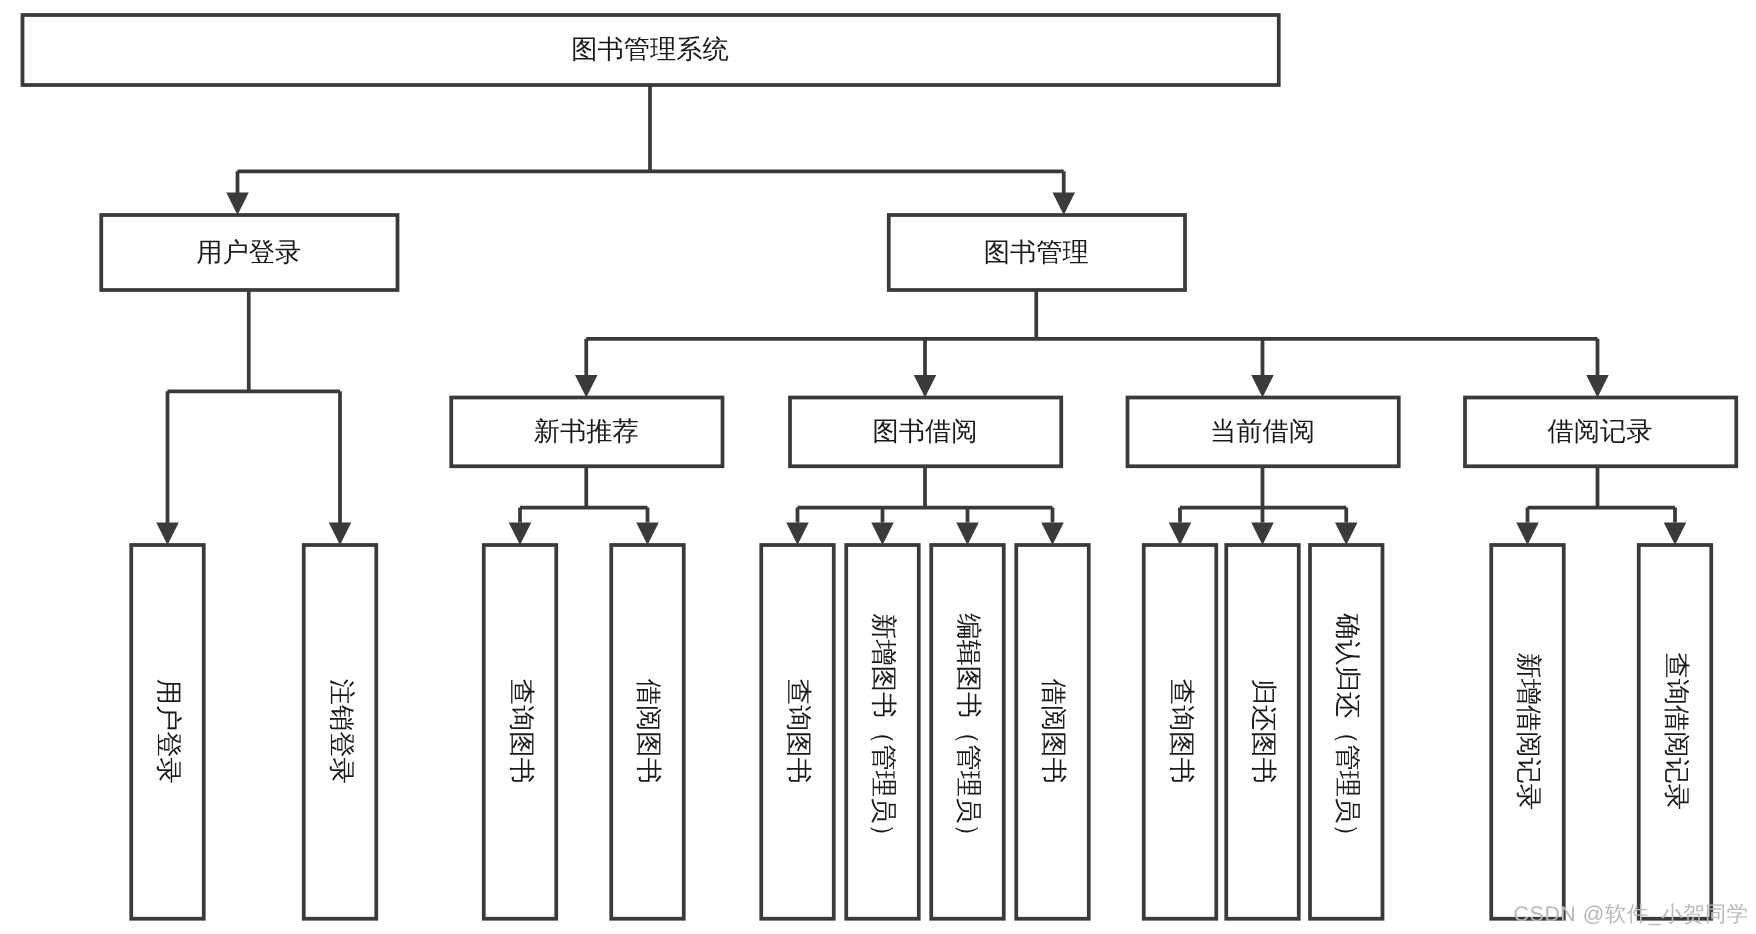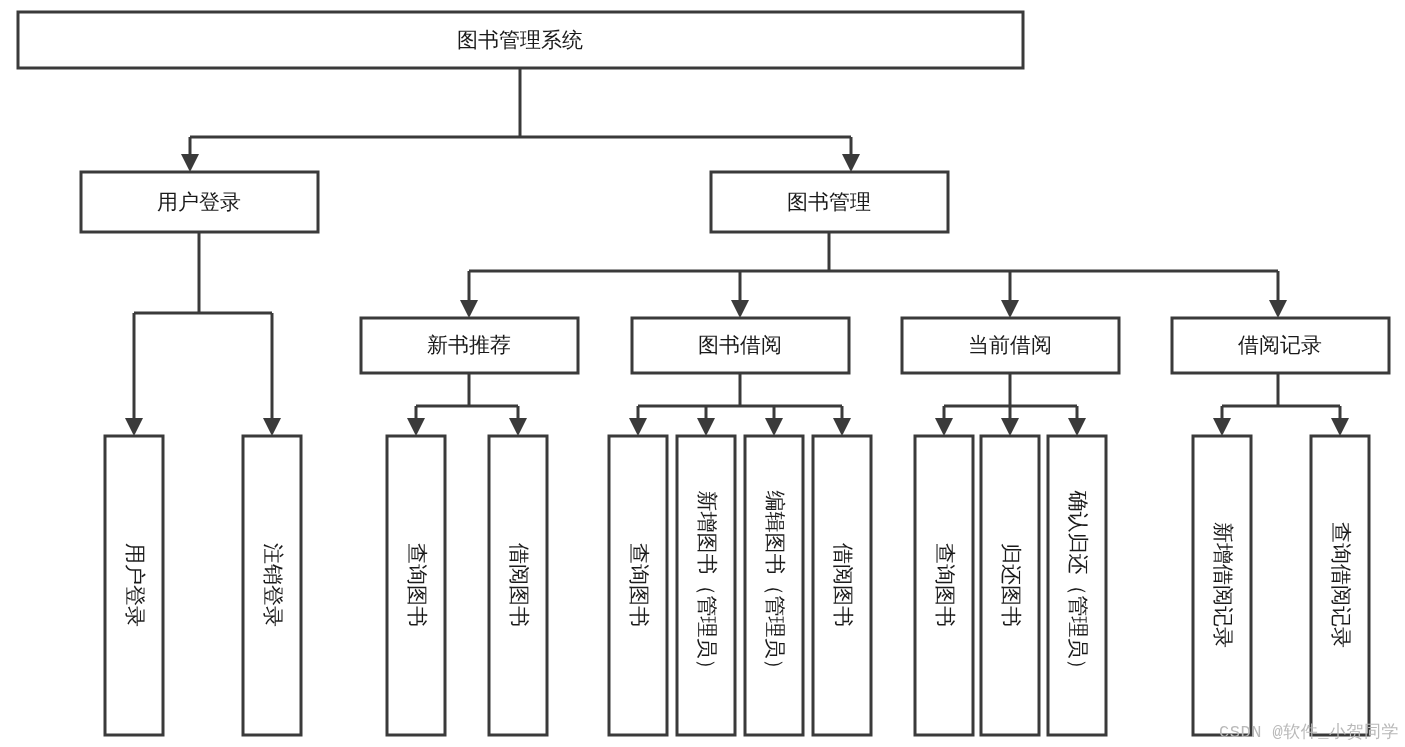--- a/index.html
+++ b/index.html
@@ -17,21 +17,21 @@
     font-size:21px;fill:#1a1a1a;
     dominant-baseline:middle;text-anchor:middle;
   }
   .leaf-label{
     font-family:"DejaVu Sans","Liberation Sans",sans-serif;
     font-size:21px;fill:#1a1a1a;
     dominant-baseline:middle;text-anchor:middle;
   }
   .watermark{
     position:absolute;right:6px;bottom:4px;
-    font-family:Liberation Mono, monospace;
+    font-family:Liberation Sans, sans-serif;
     font-size:17px;color:#b9b9b9;letter-spacing:.5px;
     white-space:nowrap;pointer-events:none;
   }
 </style>
 </head>
 <body>
 
 <div id="diagram-root">
 
   <svg width="1405" height="747" viewBox="0 0 1405 747">

